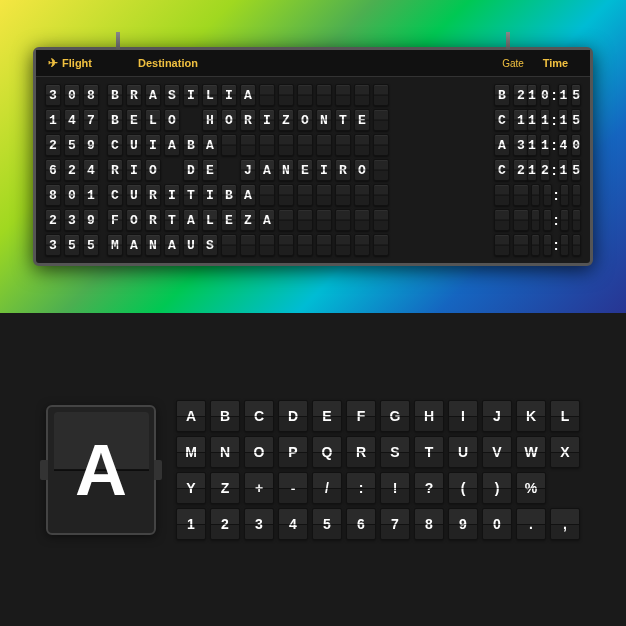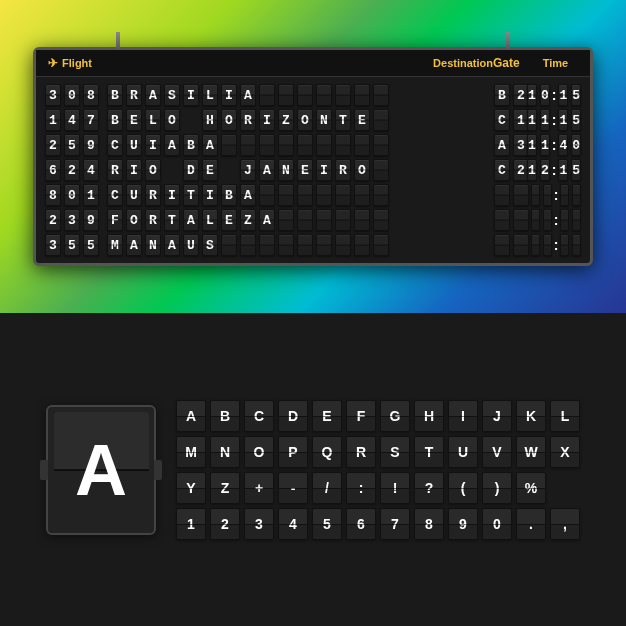--- a/index.html
+++ b/index.html
@@ -68,28 +68,27 @@
       width: 90px;
       display: flex;
       align-items: center;
       gap: 4px;
     }
     .header-destination {
       color: #f0c040;
       font-size: 11px;
       font-weight: bold;
       flex: 1;
-      text-align: right;
     }
     .header-gate {
       color: #f0c040;
-      font-size: 12px;
-      font-weight: bold;
+      font-size: 10px;
+      font-weight: normal;
       width: 40px;
-      text-align: left;
+      text-align: center;
     }
     .header-time {
       color: #f0c040;
       font-size: 11px;
       font-weight: bold;
       width: 45px;
       text-align: center;
     }
 
     

